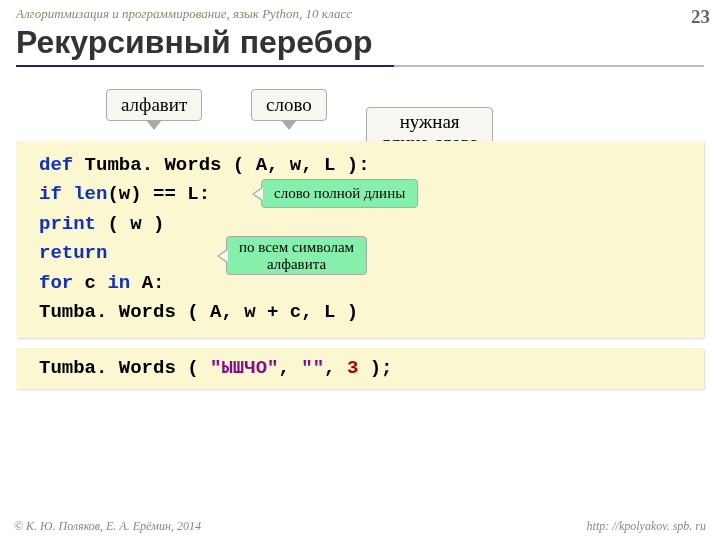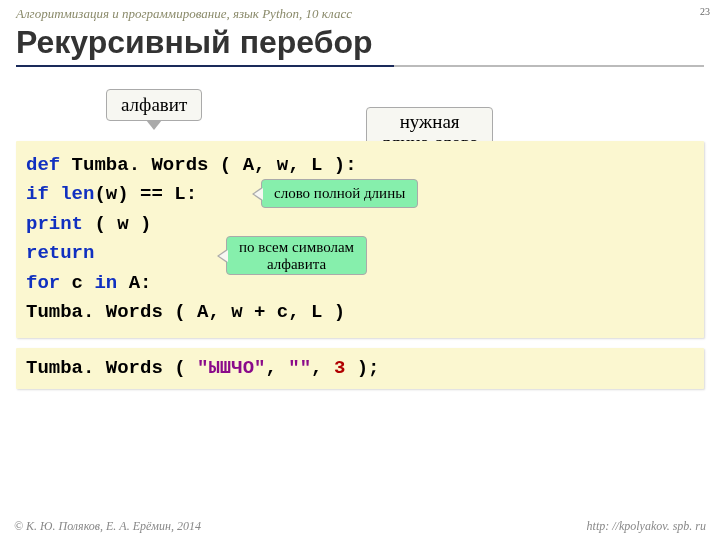--- a/index.html
+++ b/index.html
@@ -18,22 +18,23 @@
   }
   .breadcrumb {
     font-style: italic;
     font-size: 13px;
     color: #8a8a6a;
   }
   .pagenum {
     position: absolute;
     right: 10px;
     top: 6px;
-    font-size: 10px;
+    font-size: 19px;
     color: #666;
+    font-weight: bold;
   }
   .title {
     font-size: 32px;
     font-weight: bold;
     color: #333;
     margin: 2px 0 4px 0;
     font-family: Verdana, Arial, sans-serif;
   }
   .hr-line {
     height: 2px;
@@ -74,21 +75,21 @@
     border-left: 7px solid transparent;
     border-right: 7px solid transparent;
     border-top: 9px solid #f7f7f2;
   }
   .c1 { left: 90px; top: 12px; }
   .c2 { left: 235px; top: 12px; }
   .c3 { left: 350px; top: 2px; line-height: 1.1; margin-top: 28px; }
   .codeblock {
     background: #fbf7d0;
     margin: 4px 16px 10px 16px;
-    padding: 10px 6px 10px 10px;
+    padding: 10px 6px 10px 23px;
     font-family: "Courier New", monospace;
     font-size: 19px;
     font-weight: bold;
     line-height: 1.55;
     position: relative;
     border-radius: 1px;
     box-shadow: 1px 1px 2px rgba(0,0,0,0.15);
   }
   .kw { color: #1030c0; }
   .fn { color: #1030c0; }
@@ -149,20 +150,24 @@
   <div class="pagenum">23</div>
   <div class="title">Рекурсивный перебор</div>
 </div>
 <div class="hr-line"></div>
 
 <div class="labels-row">
   <div class="callout c1">
     <span>алфавит</span>
     <span class="inner-arrow"></span>
   </div>
+  <div class="callout c2">
+    <span>слово</span>
+    <span class="inner-arrow"></span>
+  </div>
   <div class="callout c3">
     <span>нужная</span><br>
     <span>длина слова</span>
     <span class="inner-arrow"></span>
   </div>
 </div>
 
 <div class="codeblock">
   <div><span class="kw">def</span><span> Tumba. Words ( A, w, L ):</span></div>
   <div><span class="kw">  if</span><span class="fn"> len</span><span>(w) == L:</span></div>

